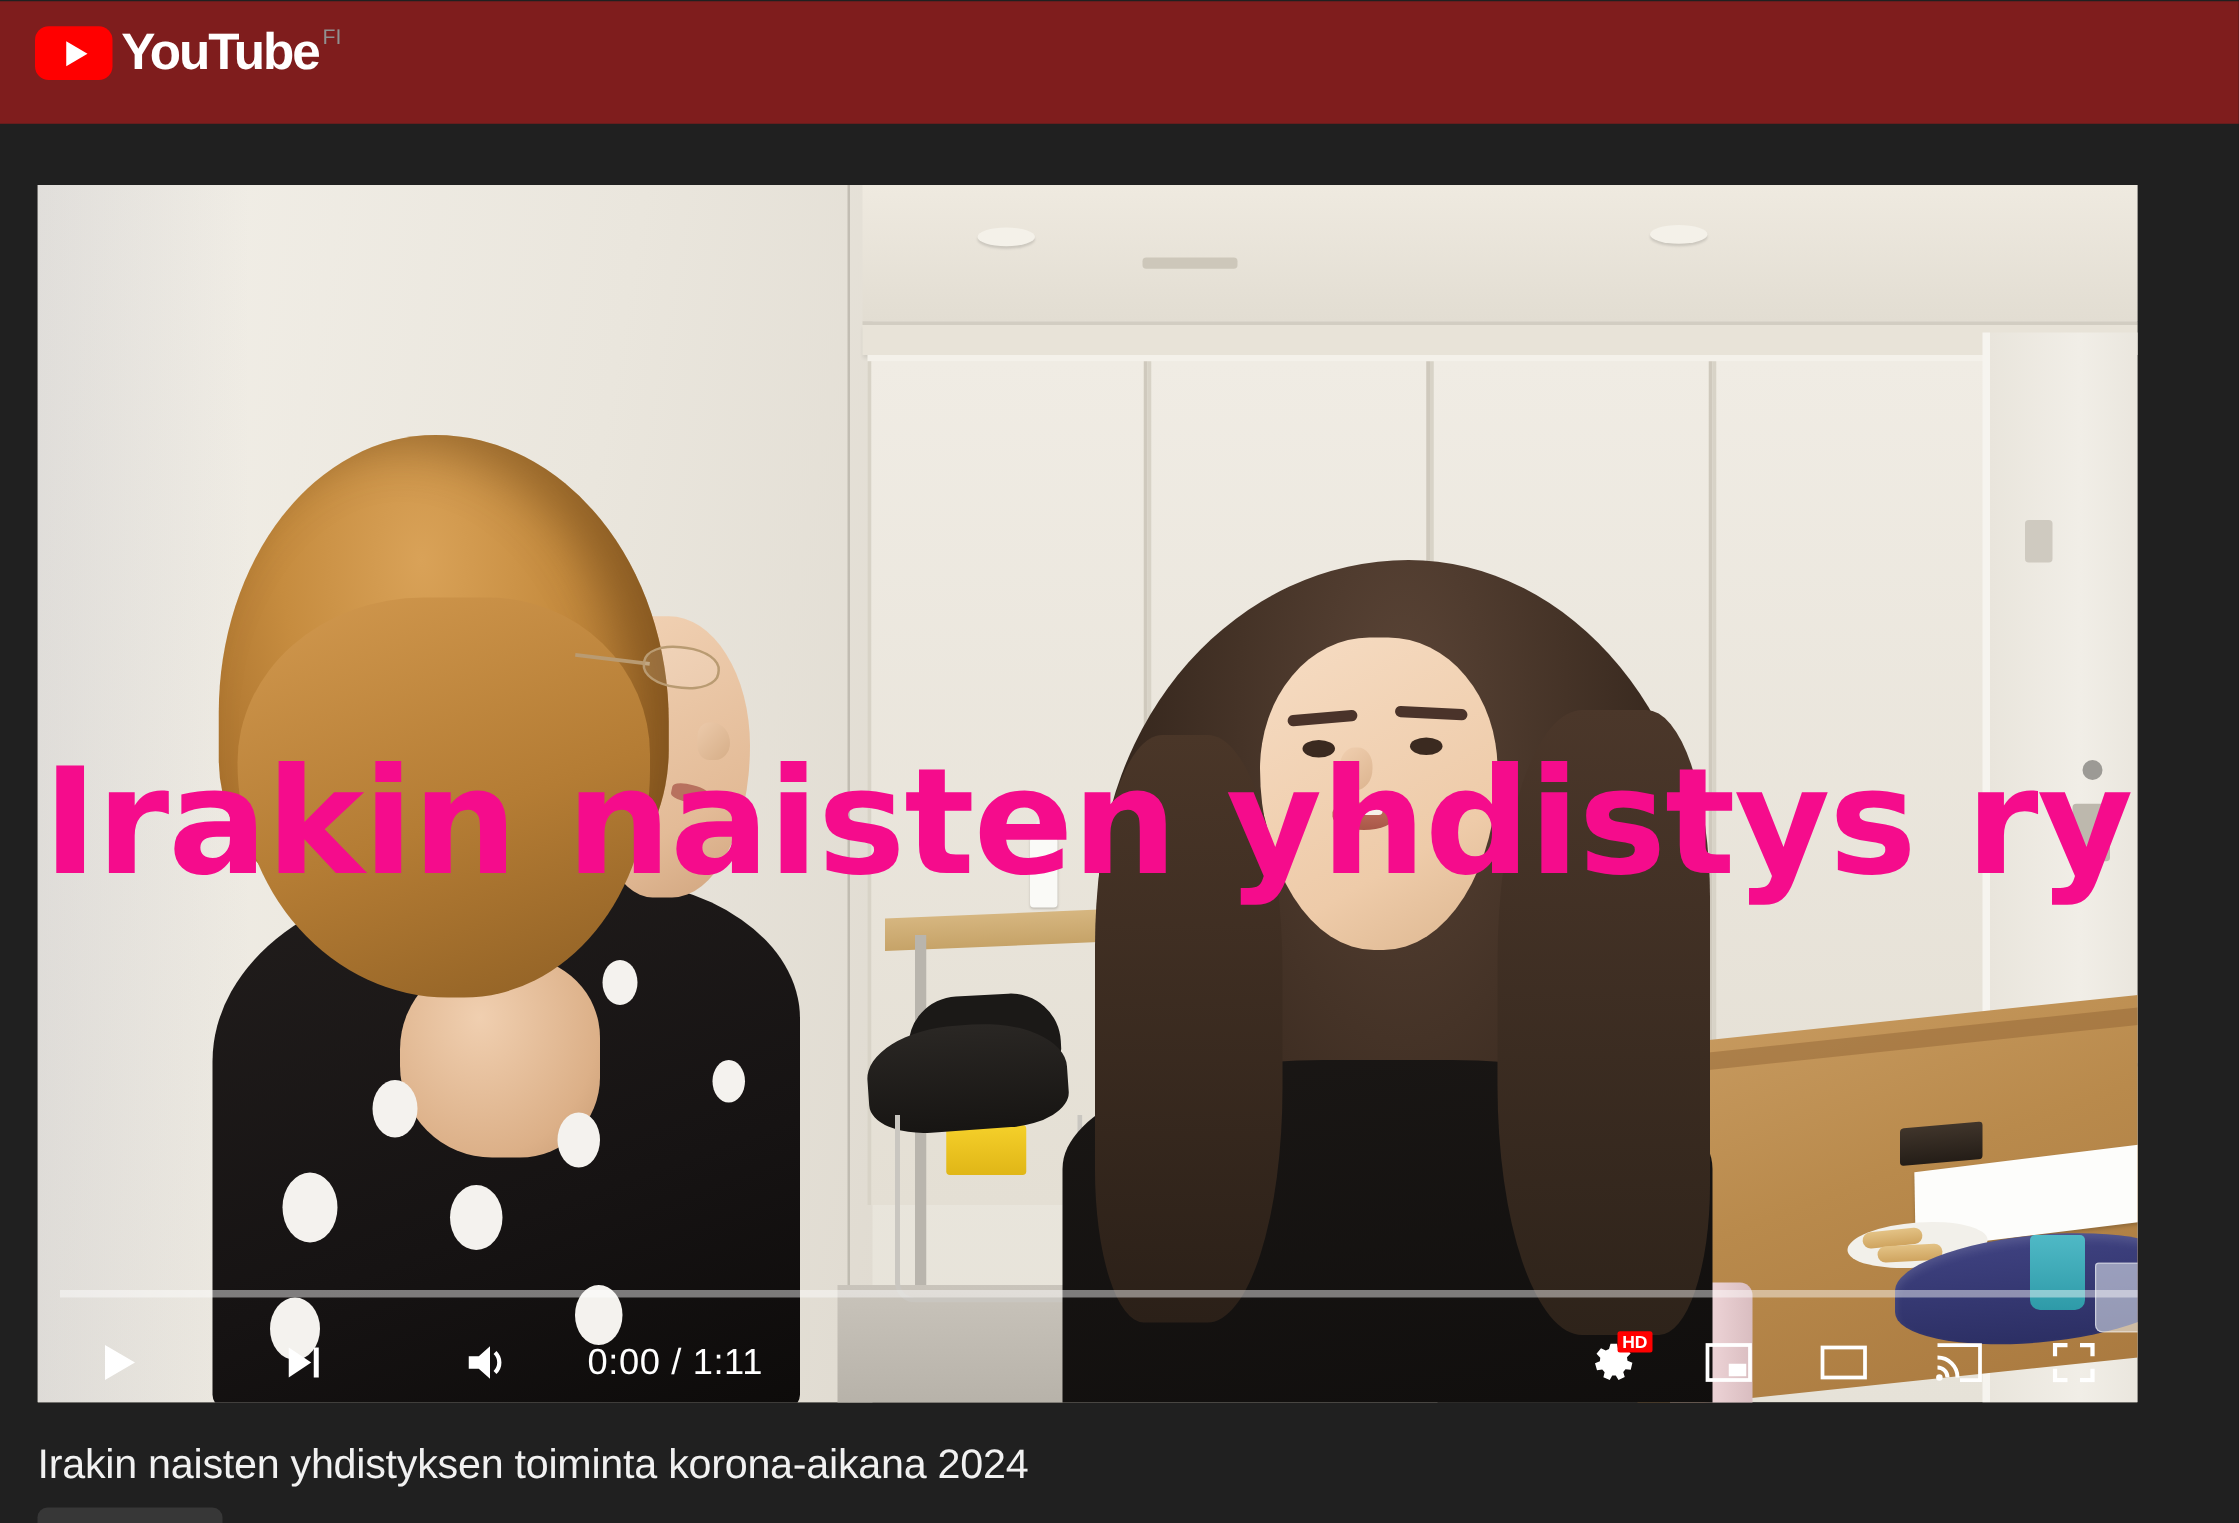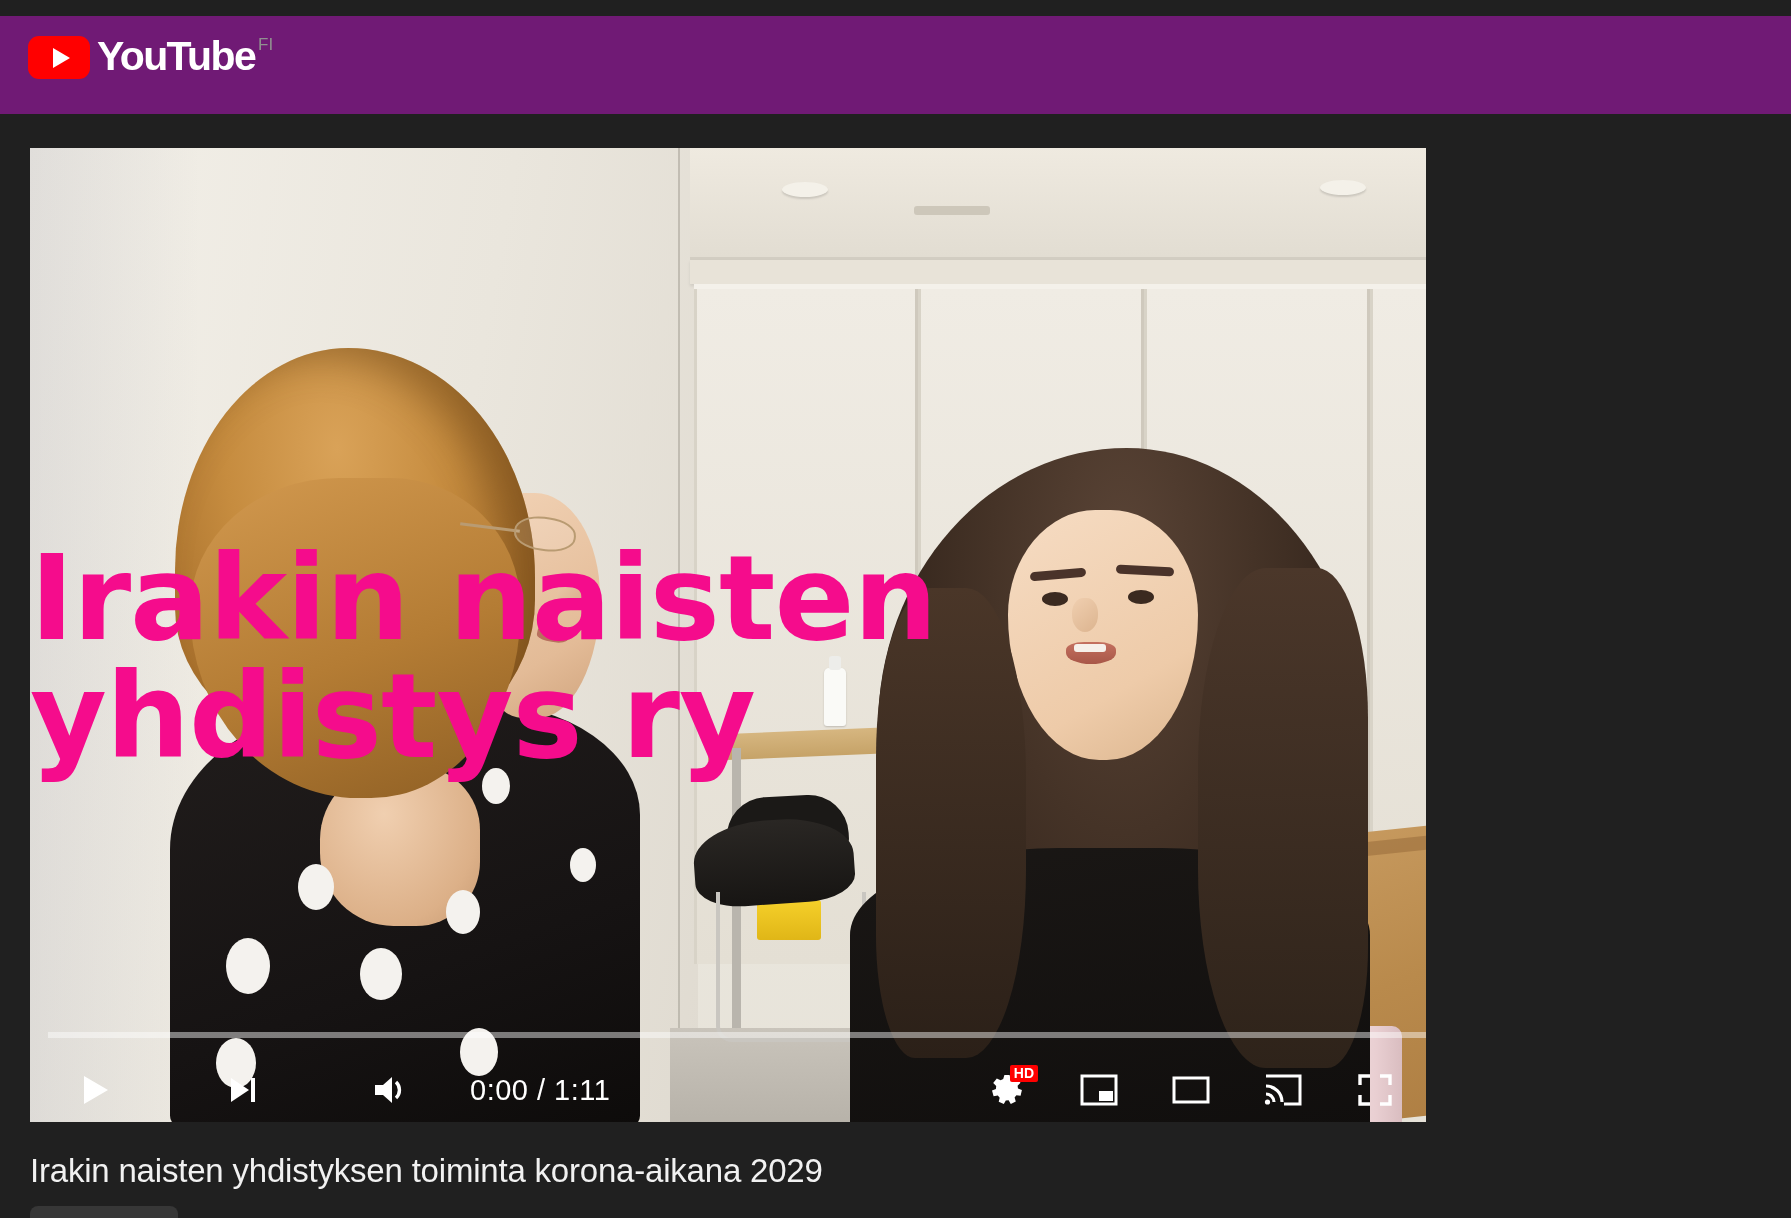--- a/index.html
+++ b/index.html
@@ -5,22 +5,22 @@
   * { margin:0; padding:0; box-sizing:border-box; }
   html, body {
     width:1791px; height:1218px;
     background:#202020;
     font-family:"Liberation Sans", sans-serif;
     overflow:hidden;
   }
 
   
   #masthead {
-    position:absolute; left:0; top:16px; width:1791px; height:98px;
-    background:#701a75;
+    position:absolute; left:0; top:1px; width:1791px; height:98px;
+    background:#7f1d1d;
   }
   #logo-block {
     position:absolute; left:28px; top:18px;
     display:flex; align-items:flex-start;
   }
   #yt-play-badge {
     width:62px; height:43px; background:#FF0000;
     border-radius:11px;
     display:flex; align-items:center; justify-content:center;
     margin-top:2px;
@@ -58,21 +58,21 @@
   #search-input-text {
     color:#888888;
     font-size:30px;
     padding-left:21px;
     letter-spacing:0.2px;
   }
 
   
   #player {
     position:absolute; left:30px; top:148px;
-    width:1396px; height:974px;
+    width:1680px; height:974px;
     overflow:hidden;
     background:#000;
   }
   #video-frame { position:absolute; inset:0; overflow:hidden; }
 
   
   .room-wall {
     position:absolute; left:0; top:0; width:100%; height:100%;
     background:
       linear-gradient(180deg,#f7f4ee 0%,#efece4 45%,#e6e2d8 100%);
@@ -600,14 +600,14 @@
             <path d="M32 21 V30 H22" fill="none" stroke="#ffffff" stroke-width="3.4"></path>
             <path d="M12 30 H2 V21" fill="none" stroke="#ffffff" stroke-width="3.4"></path>
           </svg>
         </div>
 
       </div>
     </div>
   </div>
 </div>
 
-<div id="video-title">Irakin naisten yhdistyksen toiminta korona-aikana 2029</div>
+<div id="video-title">Irakin naisten yhdistyksen toiminta korona-aikana 2024</div>
 <div id="meta-chip"></div>
 
 </body></html>

